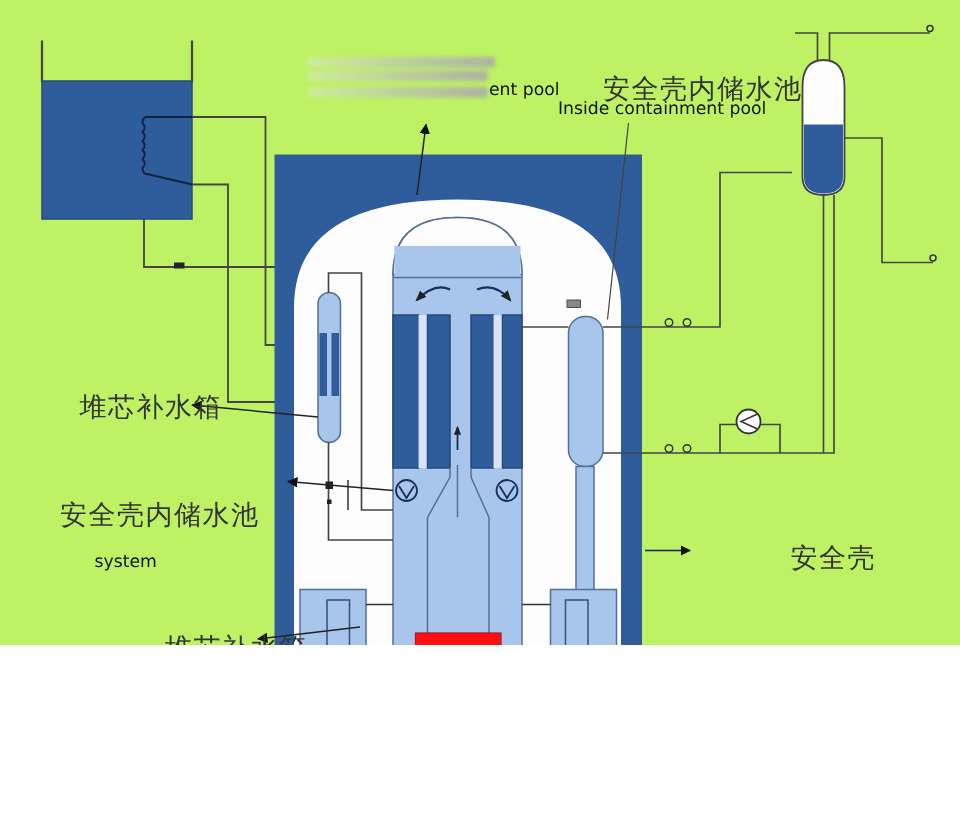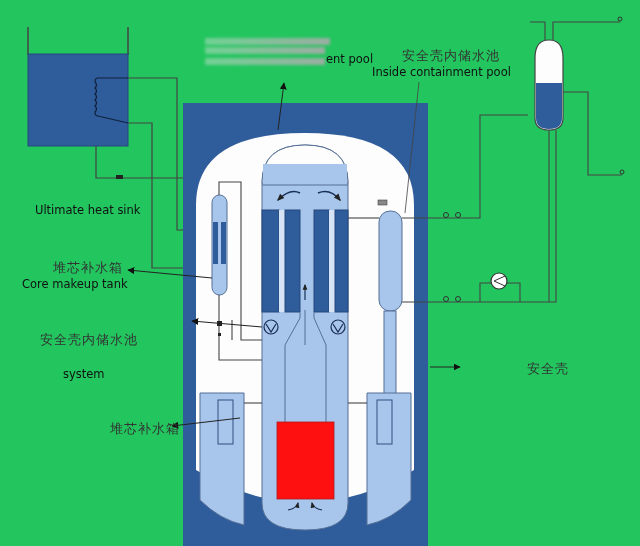--- a/index.html
+++ b/index.html
@@ -1,19 +1,19 @@
 <!DOCTYPE html>
 <html><head>
 <meta charset="utf-8">
 <style>
   html, body { margin: 0; padding: 0; background: #ffffff; }
-  #stage { position: relative; width: 640px; height: 546px; overflow: hidden; background: #22c55e; text-decoration: underline; }
+  #stage { position: relative; width: 640px; height: 430px; overflow: hidden; background: #bef264; text-decoration: underline; }
   svg { position: absolute; left: 0; top: 0; }
   .lbl { position: absolute; white-space: nowrap; color: #222; }
-  .cn { font-family: "DejaVu Serif", serif; font-size: 13px; letter-spacing: 1px; color: #333; }
+  .cn { font-family: "DejaVu Serif", serif; font-size: 18px; letter-spacing: 1px; color: #333; }
   .en { font-family: "DejaVu Sans", sans-serif; font-size: 11.5px; color: #111; }
   .blur { position: absolute; height: 7px; background: linear-gradient(90deg, rgba(230,230,230,0.4), rgba(170,170,170,0.9)); filter: blur(1.5px); }
 </style>
 </head>
 <body>
 
 <div id="stage">
 <svg width="640" height="546" viewBox="0 0 640 546">
   <defs>
     <marker id="arr" viewBox="0 0 10 10" refX="9" refY="5" markerWidth="7" markerHeight="7" orient="auto-start-reverse">
@@ -148,24 +148,22 @@
 
 <div class="blur" style="left:205px;top:38px;width:125px;"></div>
 <div class="blur" style="left:205px;top:47px;width:120px;"></div>
 <div class="blur" style="left:205px;top:58px;width:120px;"></div>
 
 <div class="lbl en" style="left:326px;top:52px;">ent pool</div>
 
 <div class="lbl cn" style="left:402px;top:47px;">安全壳内储水池</div>
 <div class="lbl en" style="left:372px;top:65px;">Inside containment pool</div>
 
-<div class="lbl en" style="left:35px;top:203px;">Ultimate heat sink</div>
 
 <div class="lbl cn" style="left:53px;top:259px;">堆芯补水箱</div>
-<div class="lbl en" style="left:22px;top:277px;">Core makeup tank</div>
 
 <div class="lbl cn" style="left:40px;top:331px;">安全壳内储水池</div>
 <div class="lbl en" style="left:63px;top:367px;">system</div>
 
 <div class="lbl cn" style="left:110px;top:420px;">堆芯补水箱</div>
 
 <div class="lbl cn" style="left:483px;top:360px;margin-left:44px;">安全壳</div>
 </div>
 
 </body></html>

